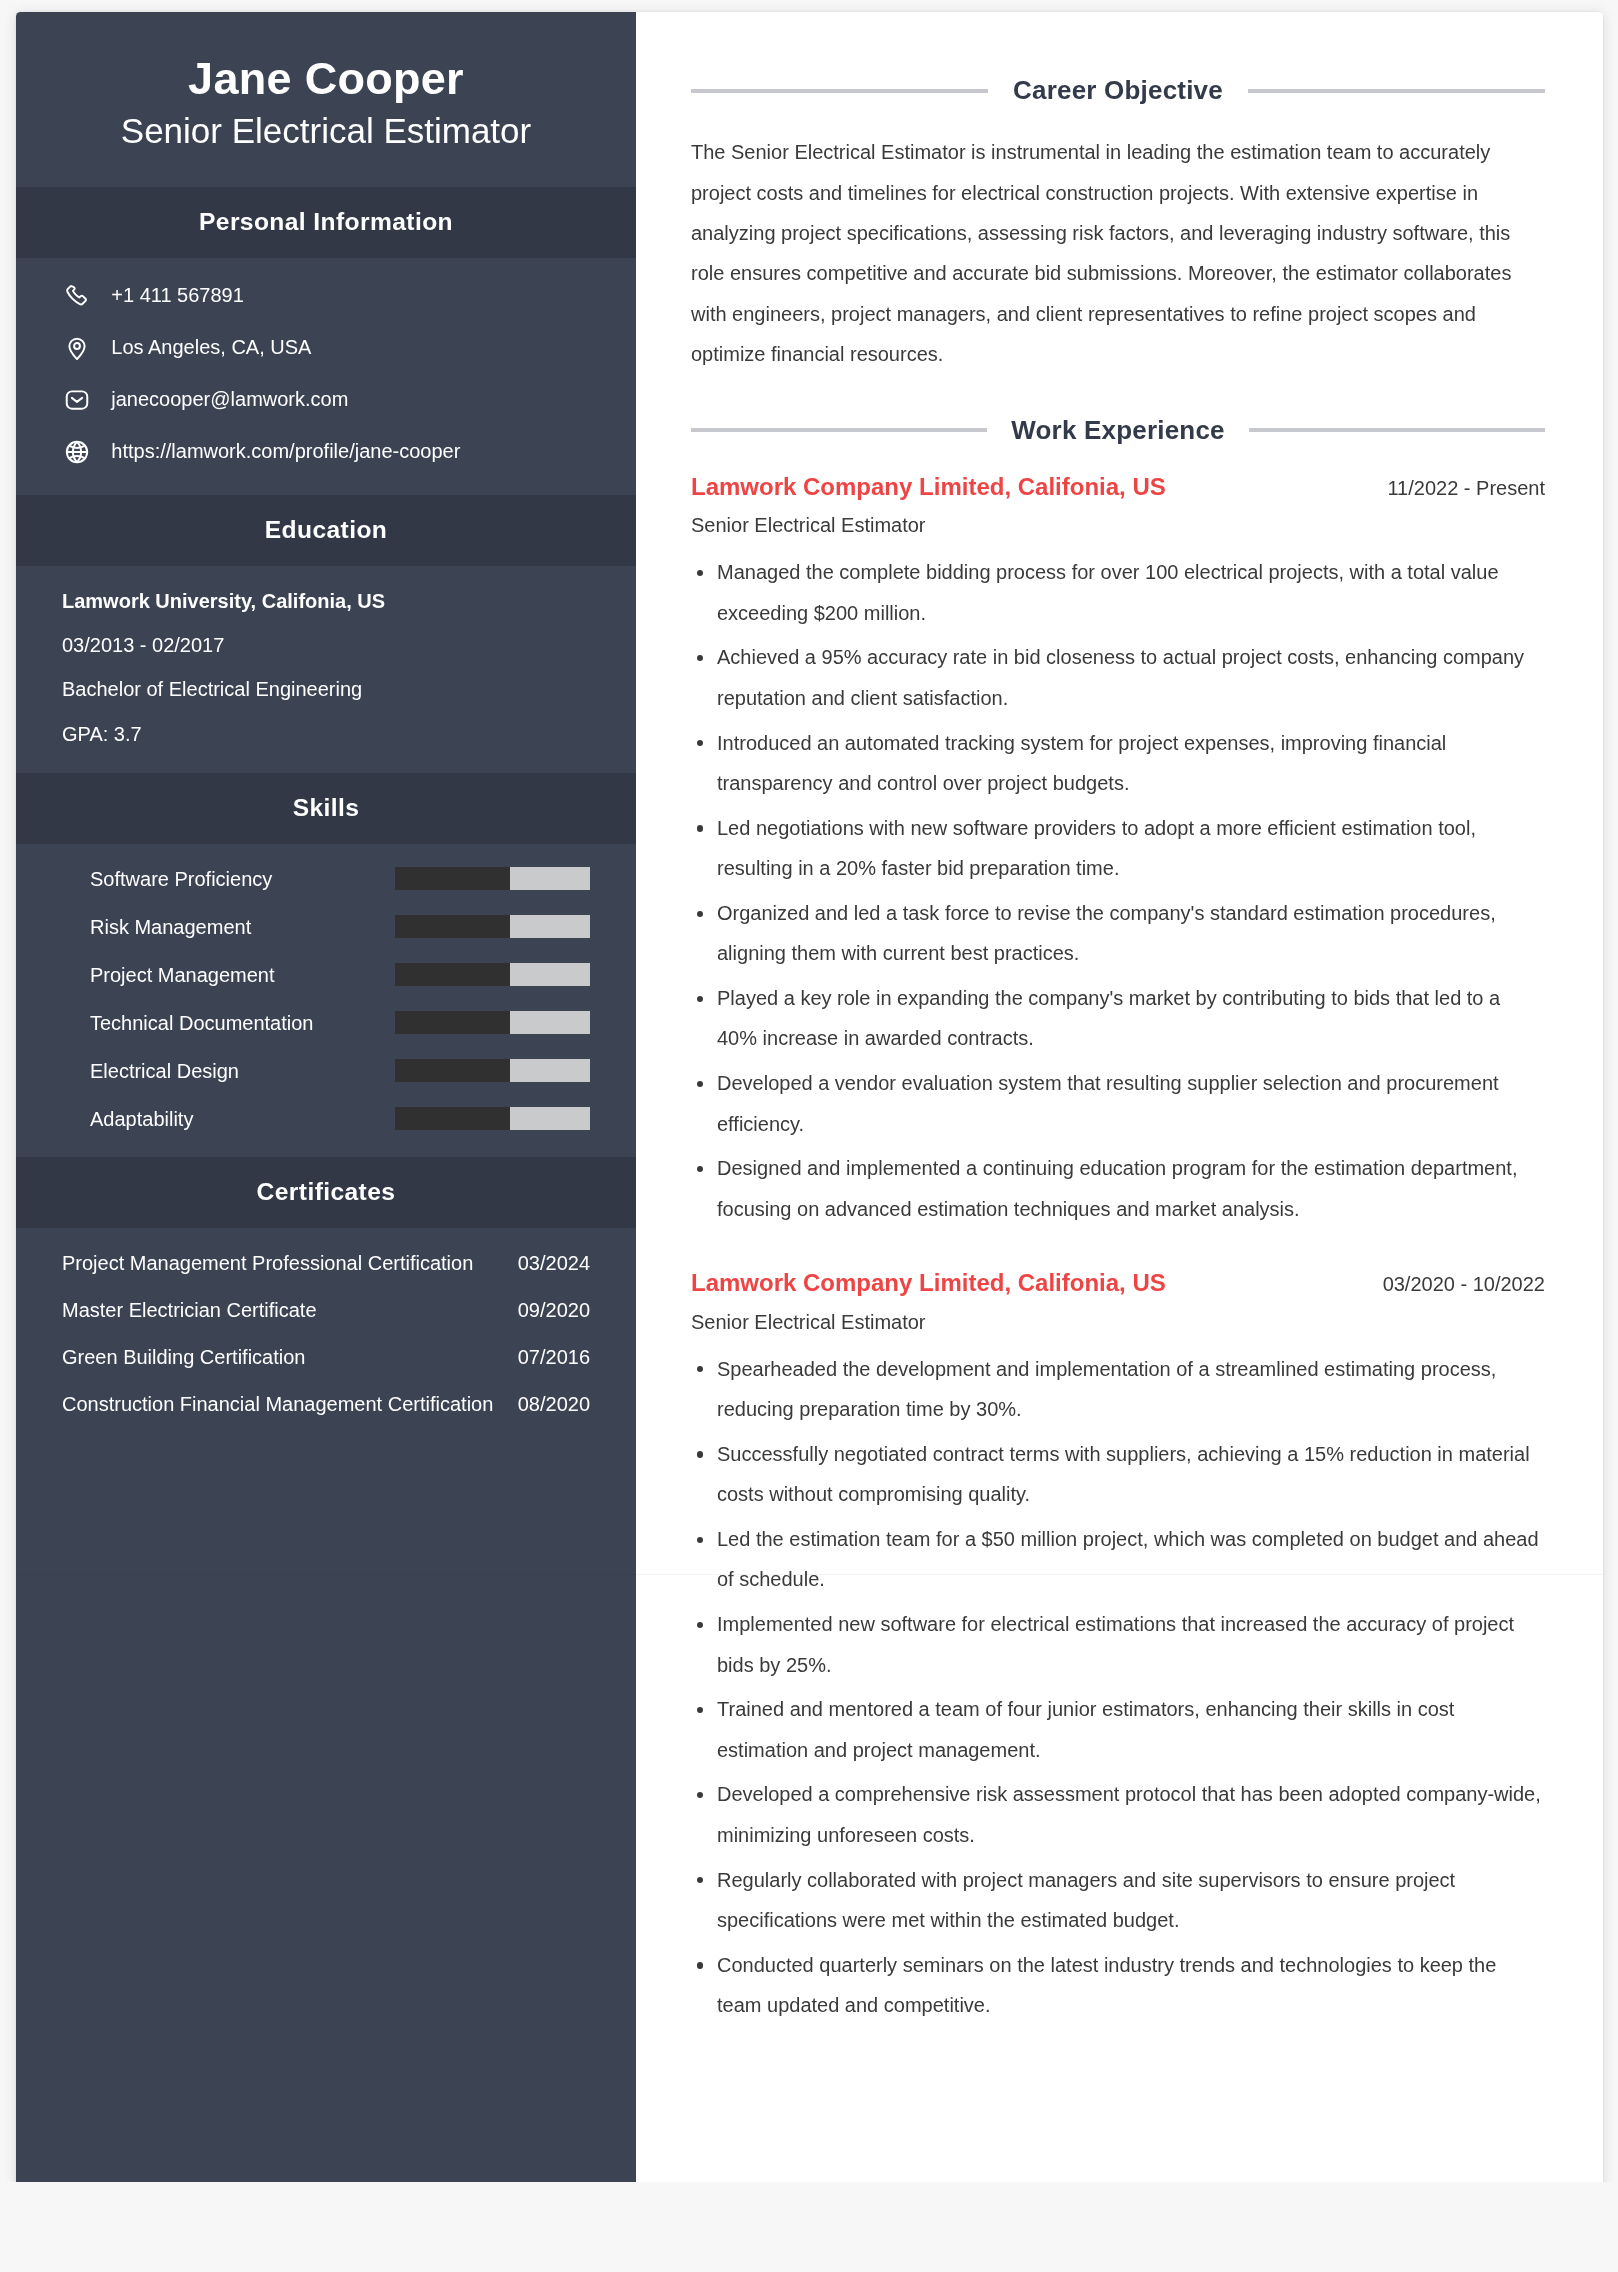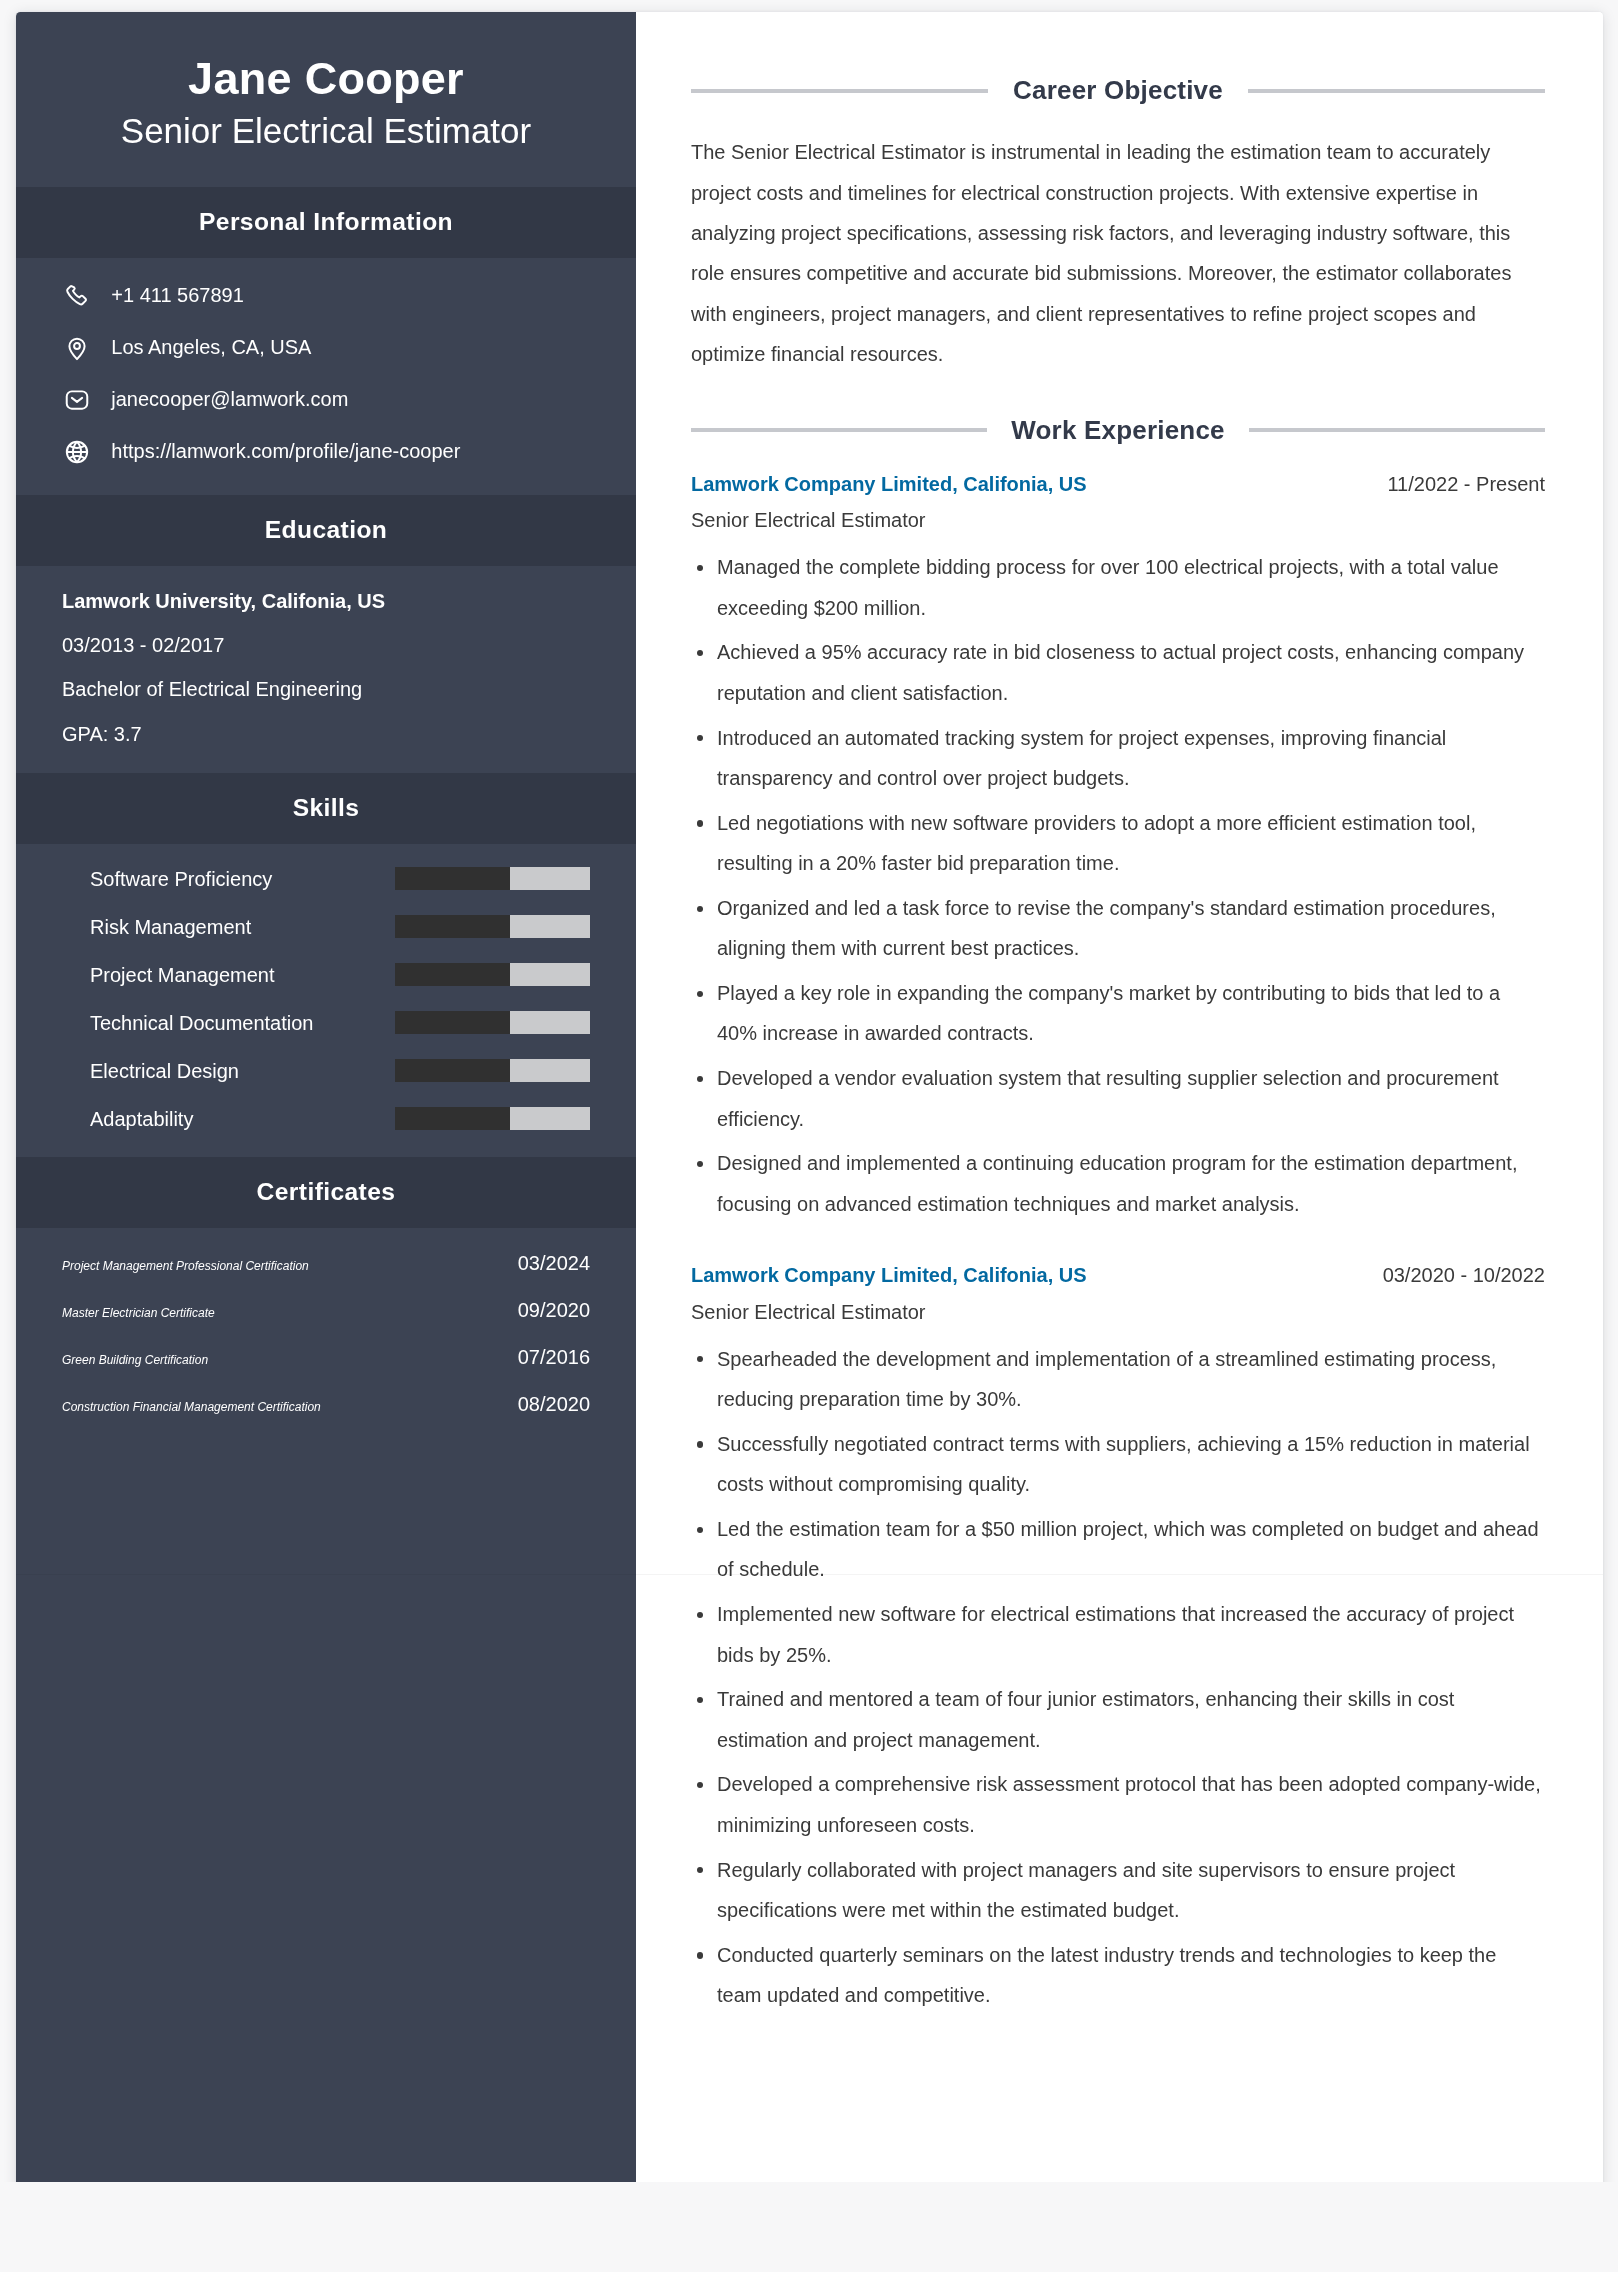--- a/index.html
+++ b/index.html
@@ -131,21 +131,21 @@
 
   
   .cert-row {
     display: flex;
     align-items: baseline;
     justify-content: space-between;
     gap: 8.8px;
     margin-bottom: 23px;
   }
   .cert-row:last-child { margin-bottom: 0; }
-  .cert-name { font-size: 12px; color: #ffffff; line-height: 1.2; font-style: italic; }
+  .cert-name { font-size: 20px; color: #ffffff; line-height: 1.2; }
   .cert-date { font-size: 20px; color: #ffffff; line-height: 1.2; white-space: nowrap; }
 
   
   .main {
     flex: 1 1 auto;
     background: #ffffff;
     padding: 63px 58px 35px 55px;
   }
 
   .sec-head {
@@ -177,23 +177,23 @@
 
   .job { margin-bottom: 8.8px; }
   .job-head {
     display: flex;
     align-items: baseline;
     justify-content: space-between;
     gap: 16px;
     margin-bottom: 10.6px;
   }
   .job-company {
-    font-size: 20px;
+    font-size: 24px;
     font-weight: 700;
-    color: #0369a1;
+    color: #ef4444;
     line-height: 1.25;
   }
   .job-dates {
     font-size: 20px;
     color: #3a3a3a;
     white-space: nowrap;
     line-height: 1.25;
   }
   .job-role {
     font-size: 20px;

